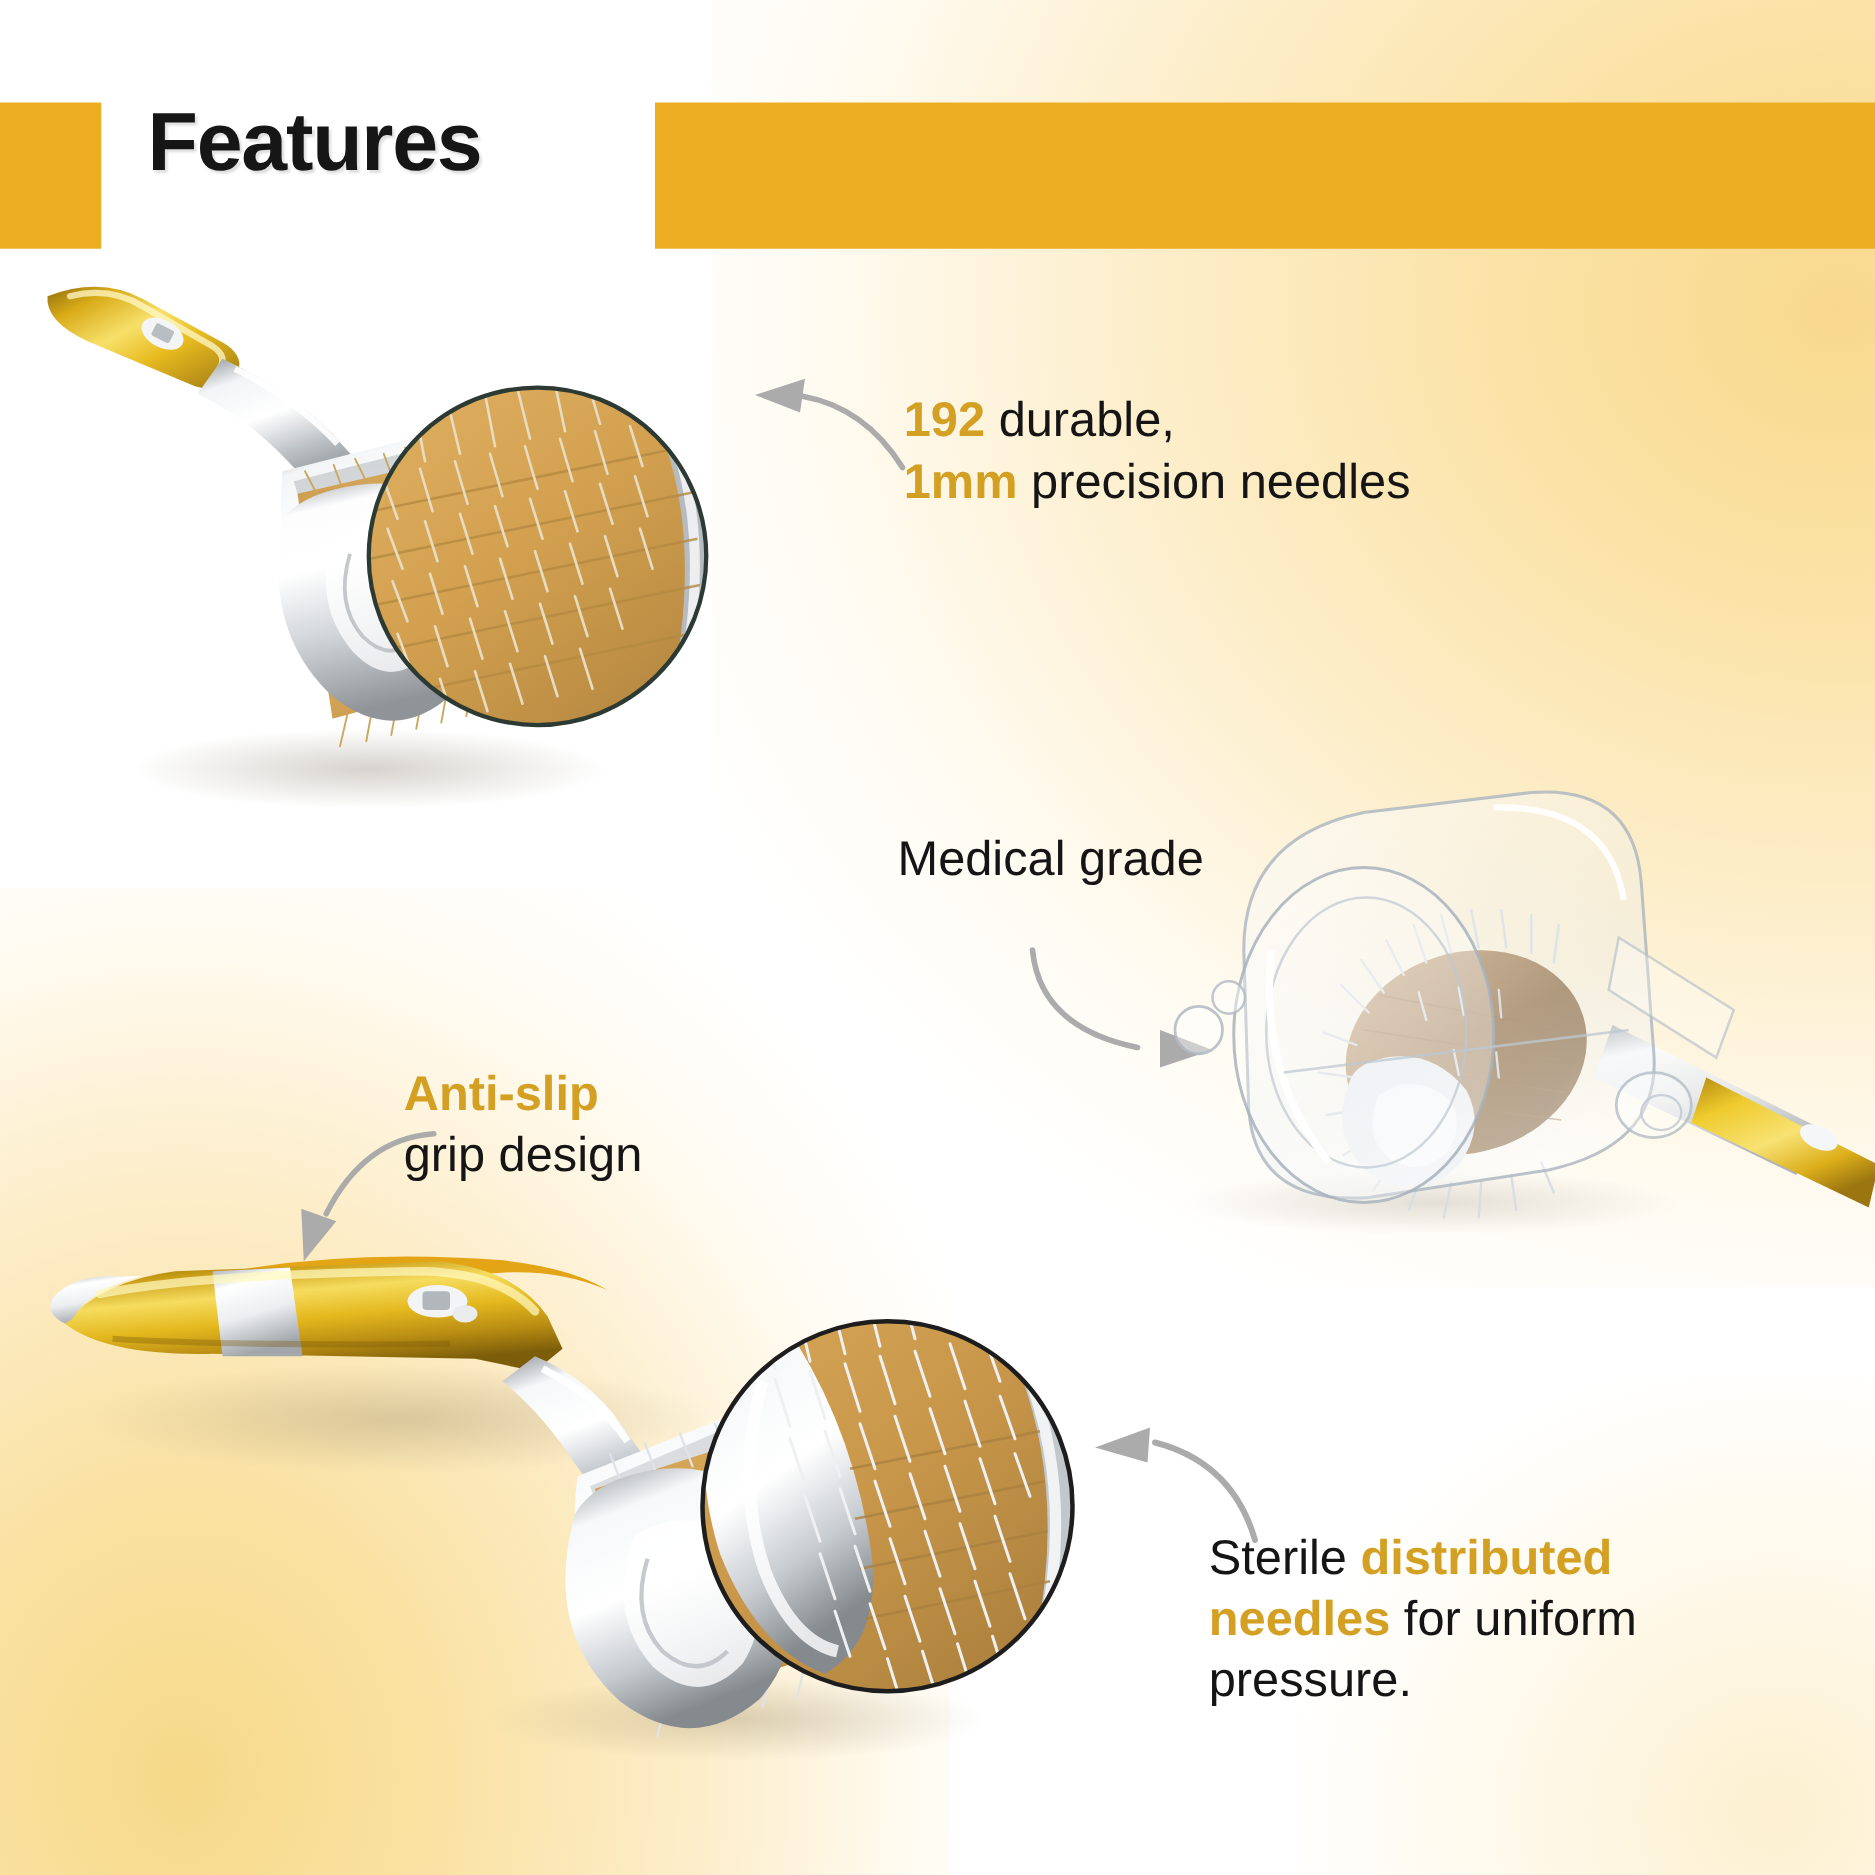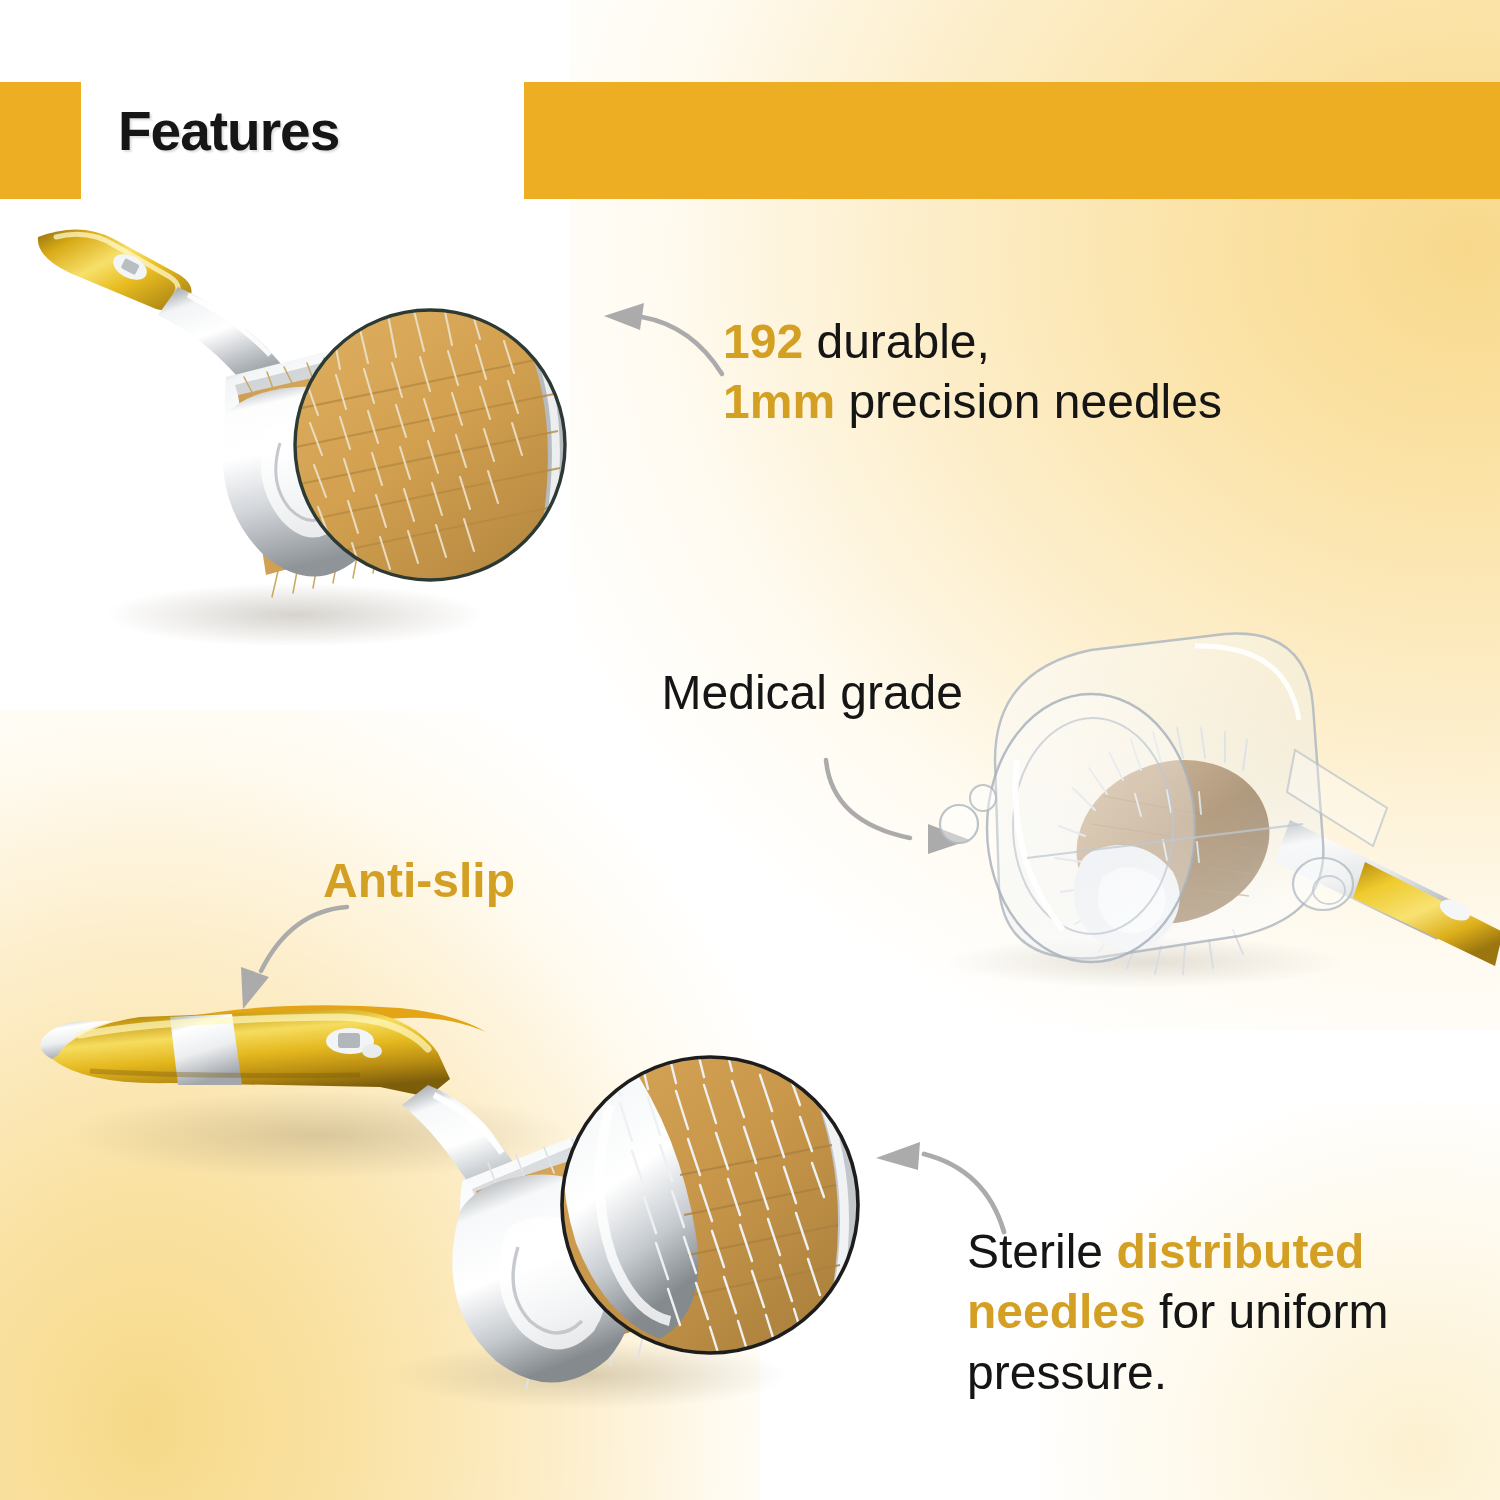--- a/index.html
+++ b/index.html
@@ -56,35 +56,35 @@
     background: var(--brand);
   }
   .header-bar {
     position: absolute;
     left: 524px; top: 0;
     width: 976px; height: 117px;
     background: var(--brand);
   }
   .header-title {
     position: absolute;
-    left: 118px; top: 104px;
-    font-size: 55px;
+    left: 118px; top: 80px;
+    font-size: 66px;
     font-weight: bold;
     color: #161616;
     letter-spacing: -1px;
     line-height: 1;
     text-shadow: 2px 2px 2px rgba(0,0,0,0.13);
     text-align: right;
   }
 
   
   .callout {
     position: absolute;
     color: #151515;
-    font-size: 48px;
+    font-size: 39px;
     line-height: 1.26;
   }
   .callout b {
     color: var(--gold);
     font-weight: bold;
   }
   .c-needles  { left: 723px; top: 312px;  width: 560px; }
   .c-sterile  { left: 623px; top: 663px;  width: 340px; text-align: right; }
   .c-antislip { left: 323px; top: 851px;  width: 320px; }
   .c-evenly   { left: 967px; top: 1222px; width: 440px; }
@@ -420,20 +420,21 @@
       <ellipse cx="428" cy="274" rx="30" ry="26" fill="rgba(255,255,255,0.38)" stroke="rgba(178,188,198,0.8)" stroke-width="2.2"></ellipse>
       <ellipse cx="434" cy="280" rx="16" ry="14" fill="none" stroke="rgba(190,200,210,0.8)" stroke-width="1.8"></ellipse>
       <path d="M400 140 L492 198 L478 236 L392 182 Z" fill="rgba(255,255,255,0.30)" stroke="rgba(180,190,200,0.65)" stroke-width="2"></path>
     </g>
   </svg>
 
   <div class="callout c-antislip">
     <div>
       <b>Anti-slip</b>
     </div>
+    <div>grip design</div>
   </div>
 
   <svg class="arrow a3" viewBox="0 0 150 130">
     <path d="M142 22 Q86 26 56 86" stroke="#ABABAB" stroke-width="4.5" fill="none" stroke-linecap="round"></path>
     <path d="M38 124 L36 82 L64 92 Z" fill="#ABABAB"></path>
   </svg>
 
   <svg class="gold-swoosh" viewBox="0 0 430 60">
     <path d="M4 52 Q150 -4 340 10 Q396 16 426 34 Q380 14 320 22 Q150 34 4 52 Z" fill="#E3A516"></path>
   </svg>

